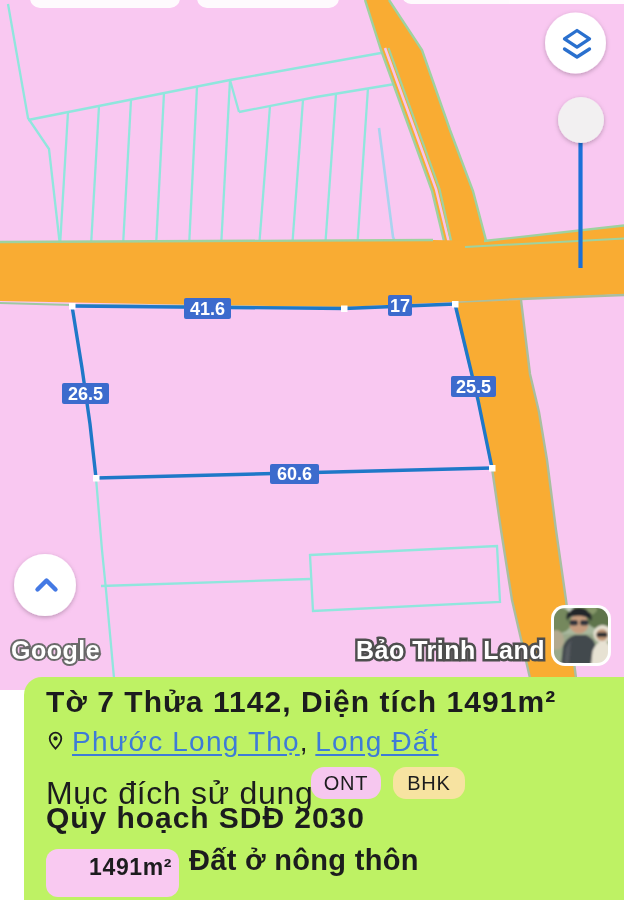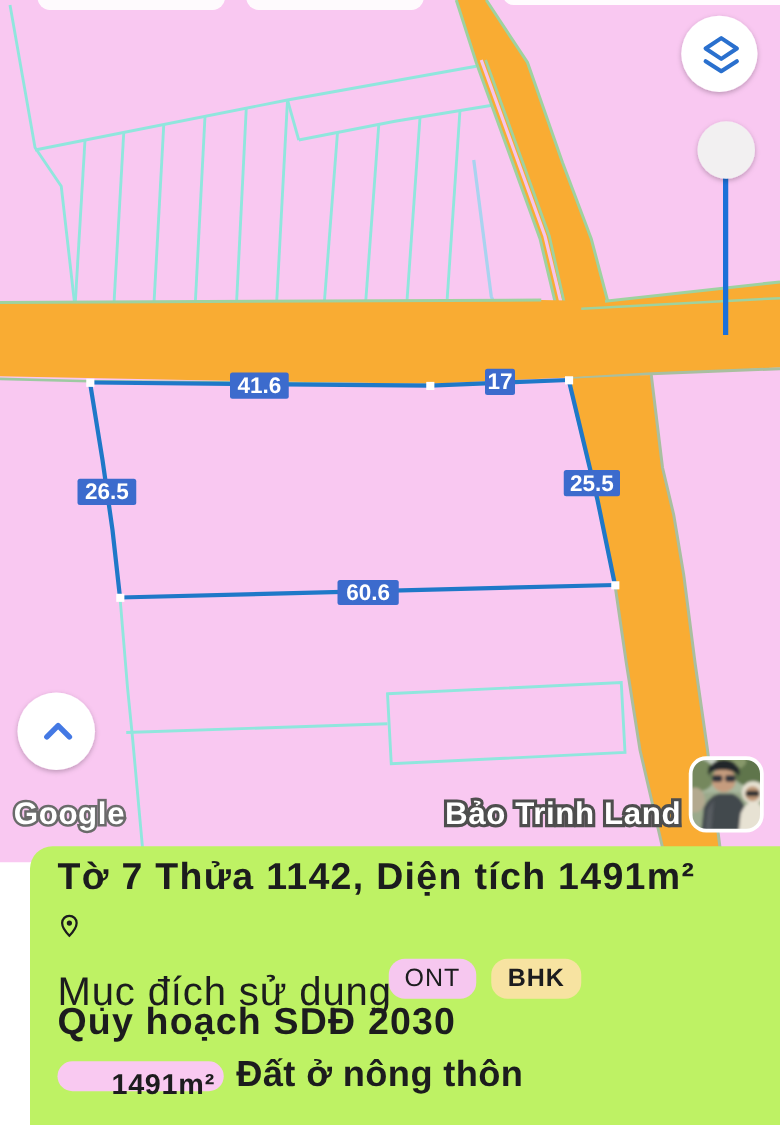--- a/index.html
+++ b/index.html
@@ -177,26 +177,27 @@
 
 <div id="panel">
 
   <div class="row" style="top:9.6px;line-height:1;font-size:30px;font-weight:bold;color:#1c1c1e;letter-spacing:1.05px;">Tờ 7 Thửa 1142, Diện tích 1491m²</div>
 
   <svg style="position:absolute;left:24px;top:54px;" width="15" height="20" viewBox="0 0 15 20">
     <path d="M 7.5 1.6 C 4.3 1.6 1.7 4.2 1.7 7.4 C 1.7 11.6 7.5 17.6 7.5 17.6 C 7.5 17.6 13.3 11.6 13.3 7.4 C 13.3 4.2 10.7 1.6 7.5 1.6 Z" fill="none" stroke="#1c1c1e" stroke-width="1.8"></path>
     <circle cx="7.5" cy="7.4" r="2.1" fill="#1c1c1e"></circle>
   </svg>
 
+  <div class="row" style="left:48px;top:50.7px;line-height:1;font-size:28px;color:#1c1c1e;letter-spacing:1.2px;"><a style="color:#3e7bd7;text-decoration:underline;text-underline-offset:3px;">Phước Long Thọ</a><span style="letter-spacing:0;">, </span><a style="color:#3e7bd7;text-decoration:underline;text-underline-offset:3px;">Long Đất</a></div>
 
   <div class="row" style="top:100px;line-height:1;font-size:32px;color:#1c1c1e;letter-spacing:0.7px;">Mục đích sử dụng</div>
 
   <div style="position:absolute;left:287px;top:90px;width:70px;height:32px;background:#f6c7ef;border-radius:13px;text-align:center;line-height:32px;font-size:20px;font-weight:normal;color:#1c1c1e;letter-spacing:0.8px;">ONT</div>
 
-  <div style="position:absolute;left:369px;top:90px;width:72px;height:32px;background:#f7e3a1;border-radius:13px;text-align:center;line-height:32px;font-size:20px;font-weight:bold;color:#1c1c1e;letter-spacing:0.8px;">BHK</div>
+  <div style="position:absolute;left:369px;top:90px;width:72px;height:32px;background:#f7e3a1;border-radius:13px;text-align:center;line-height:32px;font-size:20px;font-weight:normal;color:#1c1c1e;letter-spacing:0.8px;">BHK</div>
 
   <div class="row" style="top:126px;line-height:1;font-size:30px;font-weight:bold;color:#1c1c1e;letter-spacing:0.95px;">Quy hoạch SDĐ 2030</div>
 
-  <div style="position:absolute;left:22px;top:172px;width:133px;height:24px;background:#f9c9f1;border-radius:12px;font-size:23px;font-weight:bold;color:#1c1c1e;text-align:right;line-height:36px;letter-spacing:0.6px;"><span style="margin-right:7px;">1491m²</span></div>
+  <div style="position:absolute;left:22px;top:172px;width:133px;height:48px;background:#f9c9f1;border-radius:12px;font-size:23px;font-weight:bold;color:#1c1c1e;text-align:right;line-height:36px;letter-spacing:0.6px;"><span style="margin-right:7px;">1491m²</span></div>
 
   <div style="position:absolute;left:165px;top:169px;line-height:1;font-size:29px;font-weight:bold;color:#1c1c1e;letter-spacing:0.3px;">Đất ở nông thôn</div>
 </div>
 </div>
 
 </body></html>

